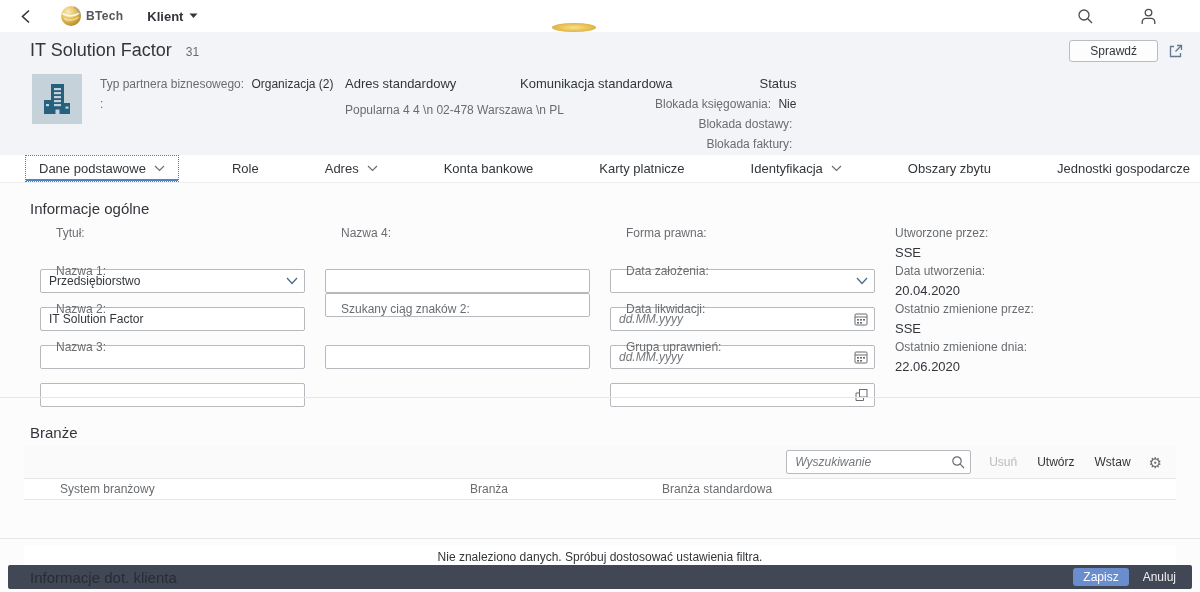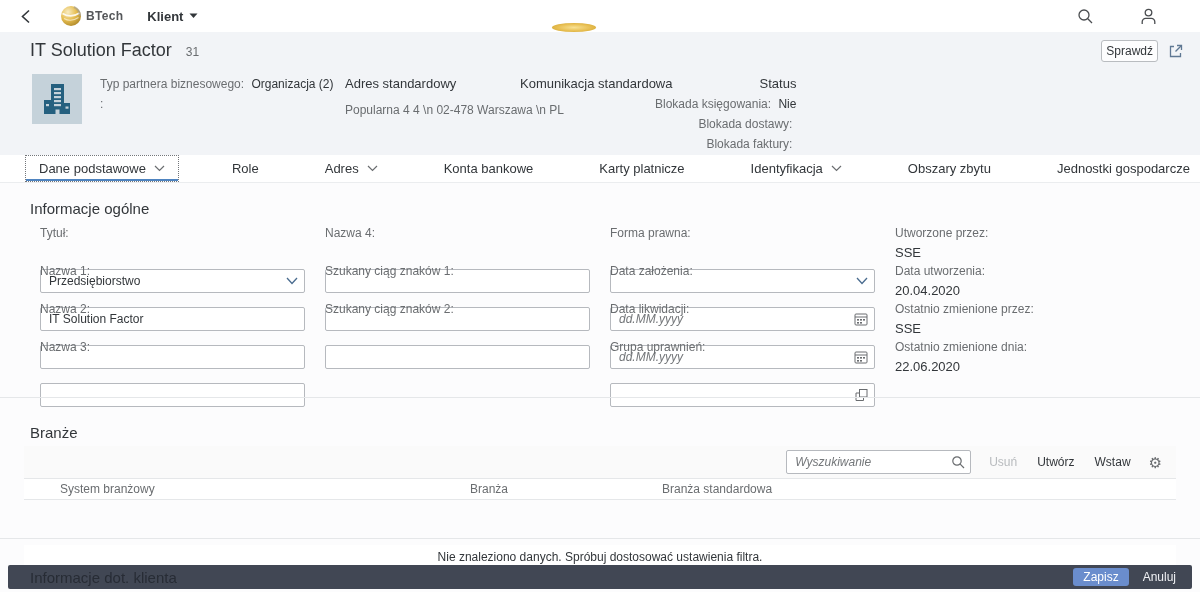--- a/index.html
+++ b/index.html
@@ -15,21 +15,21 @@
   .shell-menu { margin-left:24px; display:flex; align-items:center; gap:6px; font-size:13px; font-weight:bold; color:#32363a; cursor:pointer; }
   .shell-right { margin-left:auto; display:flex; align-items:center; gap:48px; }
   .gold-arc { position:absolute; left:552px; top:23px; width:44px; height:9px; border-radius:50%;
               background:radial-gradient(ellipse at center, #f8e193 0%, #e7bd4f 55%, #c99f2f 100%); }
 
   
   .objheader { position:absolute; top:32px; left:0; right:0; height:123px; background:#f2f4f7; }
   .title-row { position:absolute; top:8px; left:30px; display:flex; align-items:baseline; gap:14px; }
   .obj-title { font-size:18px; font-weight:normal; color:#32363a; }
   .obj-number { font-size:12px; color:#6a6d70; }
-  .check-btn { position:absolute; top:8px; right:42px; height:22px; padding:0 4px; background:#fdfdfe;
+  .check-btn { position:absolute; top:8px; right:42px; height:22px; padding:0 20px; background:#fdfdfe;
                border:1px solid #b9bcc0; border-radius:3px; font-size:12px; color:#32363a; cursor:pointer;
                font-family:"Liberation Sans",sans-serif; }
   .share-btn { position:absolute; top:11px; right:16px; cursor:pointer; background:none; border:none; }
 
   .avatar { position:absolute; top:42px; left:32px; width:50px; height:50px; background:#c5d2da; display:flex; align-items:center; justify-content:center; }
   .hcol { position:absolute; top:42px; line-height:20px; }
   .hcol .kv { white-space:nowrap; }
   .hcol .k { color:#6a6d70; }
   .hcol .v { color:#32363a; margin-left:4px; }
   .hcol-title { font-size:13px; color:#32363a; line-height:20px; }
@@ -37,21 +37,21 @@
 
   
   .tabstrip { position:absolute; top:155px; left:0; right:0; height:28px; background:#fff; border-bottom:1px solid #ebedef;
               display:flex; align-items:stretch; padding-left:25px; z-index:2;gap:40px; }
   .tab { display:flex; align-items:center; gap:8px; padding:0 13px; font-size:13px; color:#32363a; cursor:pointer; white-space:nowrap; }
   .tab.selected { border:1px dotted #73767a; box-shadow:0 -2px 0 0 #4f84c0 inset; }
 
   
   .section-title { position:absolute; left:30px; font-size:15px; color:#32363a; }
   .field { position:absolute; width:265px; }
-  .field label { display:block; font-size:12px; color:#6a6d70; margin-bottom:3px; white-space:nowrap; }
+  .field label { display:block; font-size:12px; color:#6a6d70; margin-bottom:3px; white-space:nowrap;margin-left:16px; }
   .ctl { position:relative;margin-top:29px; }
   .ctl input { width:100%; height:24px; border:1px solid #b6b9be; border-radius:2px; background:#fff;
                padding:0 26px 0 8px; font-size:12px; color:#32363a; font-family:"Liberation Sans",sans-serif; }
   .ctl input.plain { padding-right:8px; }
   .ctl input::placeholder { font-style:italic; color:#74777a; opacity:1; }
   .ctl .suffix { position:absolute; right:7px; top:50%; transform:translateY(-50%); display:flex; align-items:center; cursor:pointer; background:none; border:none; padding:0; }
   .ro-pair .ro-label { font-size:12px; color:#6a6d70; white-space:nowrap; }
   .ro-pair .ro-value { font-size:13px; color:#32363a; margin-top:5px; }
 
   .divider { position:absolute; left:0; right:0; height:1px; background:#e5e7e9; }
@@ -276,21 +276,20 @@
   <div class="field" style="left:40px; top:340px;">
     <label>Nazwa 3:</label>
     <div class="ctl"><input class="plain" type="text" value="" style=""></div>
   </div>
 
   <div class="field" style="left:325px; top:226px;">
     <label>Nazwa 4:</label>
     <div class="ctl"><input class="plain" type="text" value="" style=""></div>
   </div>
   <div class="field" style="left:325px; top:264px;">
-    <label>Szukany ciąg znaków 1:</label>
     <div class="ctl"><input class="plain" type="text" value="" style=""></div>
   </div>
   <div class="field" style="left:325px; top:302px;">
     <label>Szukany ciąg znaków 2:</label>
     <div class="ctl"><input class="plain" type="text" value="" style=""></div>
   </div>
 
   <div class="field" style="left:610px; top:226px;">
     <label>Forma prawna:</label>
     <div class="ctl">

